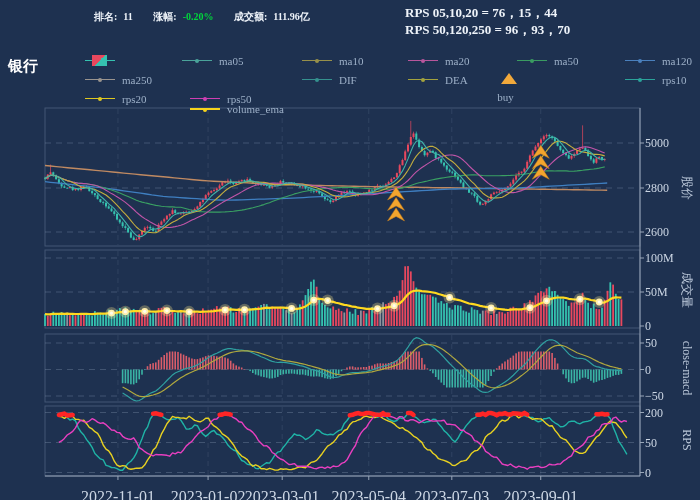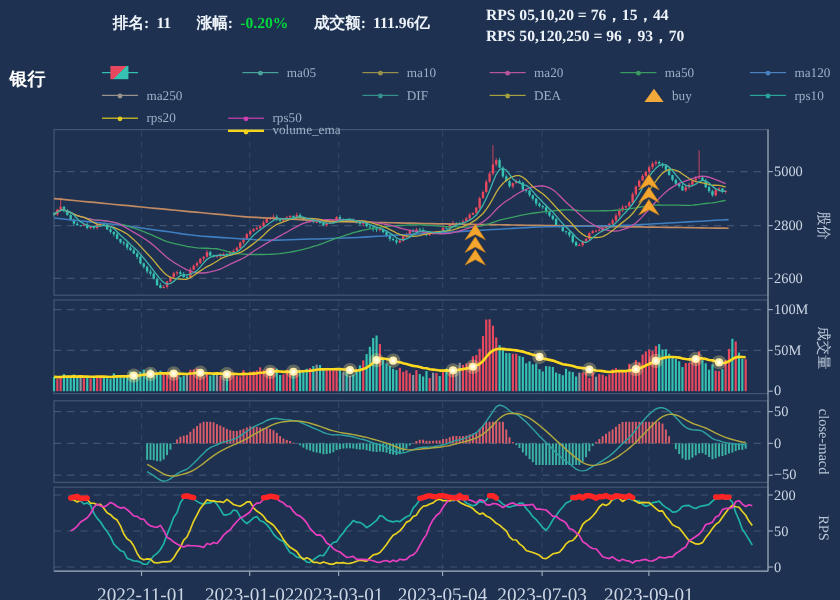--- a/index.html
+++ b/index.html
@@ -1,20 +1,20 @@
 <!DOCTYPE html>
 <html><head>
 <meta charset="utf-8">
 <style>
   html,body{margin:0;padding:0;}
   body{width:700px;height:500px;background:#1e3150;overflow:hidden;position:relative;
        font-family:"Liberation Serif","DejaVu Serif",serif;}
   .fig{position:absolute;left:0;top:0;width:700px;height:500px;}
   svg{position:absolute;left:0;top:0;}
-  .hdr{position:absolute;left:94px;top:10px;font-size:13px;font-weight:700;color:#eef3f9;white-space:nowrap;}
+  .hdr{position:absolute;left:94px;top:10px;font-size:10px;font-weight:700;color:#eef3f9;white-space:nowrap;}
   .hdr .lbl{margin-left:18px;}
   .hdr .lbl.first{margin-left:0;}
   .hdr .val{margin-left:6px;}
   .green{color:#00d73c;}
   .rpsbox{position:absolute;left:405px;top:5px;font-size:13px;font-weight:700;color:#eef3f9;line-height:16.5px;white-space:nowrap;}
   .sector{position:absolute;left:8px;top:57px;font-size:15px;font-weight:700;color:#ffffff;}
   .legend-item{position:absolute;display:flex;align-items:center;gap:7px;height:13px;}
   .lg-label{font-size:11px;color:#9db0c8;white-space:nowrap;}
   .lg-line{width:30px;height:0;position:relative;}
   .lg-dot{position:absolute;left:50%;top:50%;width:4px;height:4px;border-radius:50%;transform:translate(-50%,-50%);}
@@ -987,21 +987,21 @@
 
   <div class="sector">银行</div>
 
   <div id="legend">
       <div class="legend-item" style="left: 85px; top: 54px;">
         <span class="lg-candlewrap">
           <span class="lg-candleline"></span>
           <span class="lg-candle"></span>
         </span>
       </div>
-      <div class="legend-item" style="left: 202px; top: 54px;">
+      <div class="legend-item" style="left: 182px; top: 54px;">
         <span class="lg-line" style="border-top: 1.6px solid rgb(74, 163, 154);">
           <span class="lg-dot" style="background: rgb(74, 163, 154);"></span>
         </span>
         <span class="lg-label">ma05</span>
       </div>
       <div class="legend-item" style="left: 302px; top: 54px;">
         <span class="lg-line" style="border-top: 1.6px solid rgb(151, 144, 74);">
           <span class="lg-dot" style="background: rgb(151, 144, 74);"></span>
         </span>
         <span class="lg-label">ma10</span>
@@ -1041,21 +1041,21 @@
           <span class="lg-dot" style="background: rgb(53, 145, 142);"></span>
         </span>
         <span class="lg-label">DIF</span>
       </div>
       <div class="legend-item" style="left: 408px; top: 73px;">
         <span class="lg-line" style="border-top: 1.6px solid rgb(163, 162, 62);">
           <span class="lg-dot" style="background: rgb(163, 162, 62);"></span>
         </span>
         <span class="lg-label">DEA</span>
       </div>
-      <div class="legend-item" style="left: 530px; top: 73px;">
+      <div class="legend-item" style="left: 494px; top: 73px; flex-direction: column;">
         <span class="lg-tri"></span>
         <span class="lg-label">buy</span>
       </div>
       <div class="legend-item" style="left: 625px; top: 73px;">
         <span class="lg-line" style="border-top: 1.6px solid rgb(43, 163, 154);">
           <span class="lg-dot" style="background: rgb(43, 163, 154);"></span>
         </span>
         <span class="lg-label">rps10</span>
       </div>
       <div class="legend-item" style="left: 85px; top: 92px;">

